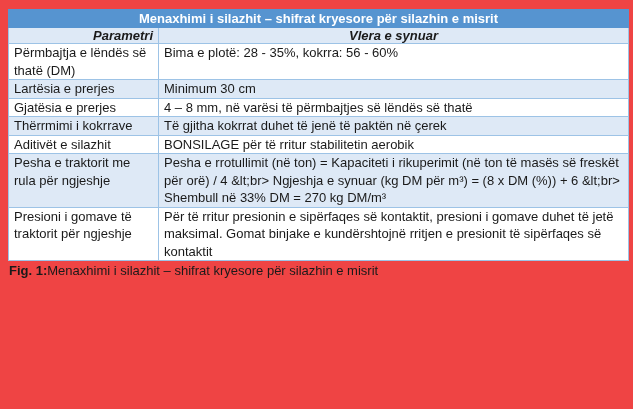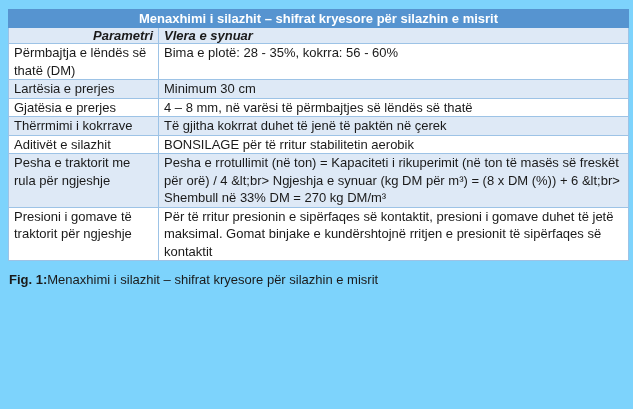--- a/index.html
+++ b/index.html
@@ -7,21 +7,21 @@
     padding: 0;
     background: #ffffff;
     font-family: "Liberation Sans", sans-serif;
     color: #1a1a1a;
   }
   .page {
     width: 633px;
     height: 409px;
     box-sizing: border-box;
     padding: 9px 5px 12px 8px;
-    background: #7dd3fc;
+    background: #ef4444;
     overflow: hidden;
   }
   table.silage {
     border-collapse: collapse;
     width: 620px;
     table-layout: fixed;
     font-size: 13px;
   }
   th.title-cell {
     background: #5694d0;
@@ -37,34 +37,34 @@
     background: #dee9f6;
     border: 1px solid #9dc3e6;
     font-style: italic;
     font-weight: bold;
     font-size: 13px;
     text-align: right;
     padding: 0 5px;
     line-height: 15px;
   }
   tr.colhead th.value-head {
-    text-align: left;
+    text-align: center;
   }
   td {
     border: 1px solid #9dc3e6;
     padding: 0 5px;
     vertical-align: top;
     line-height: 17.5px;
     font-size: 13px;
   }
   td.param-cell { font-weight: normal; }
   tbody tr:nth-child(even) { background: #dee9f6; }
   tbody tr:nth-child(odd)  { background: #ffffff; }
   .caption {
-    margin-top: 11px;
+    margin-top: 2px;
     font-size: 13px;
     line-height: 15px;
     color: #1a1a1a;
     padding-left: 1px;
   }
   .caption .cap-label { font-weight: bold; }
 </style>
 </head>
 <body>
 

